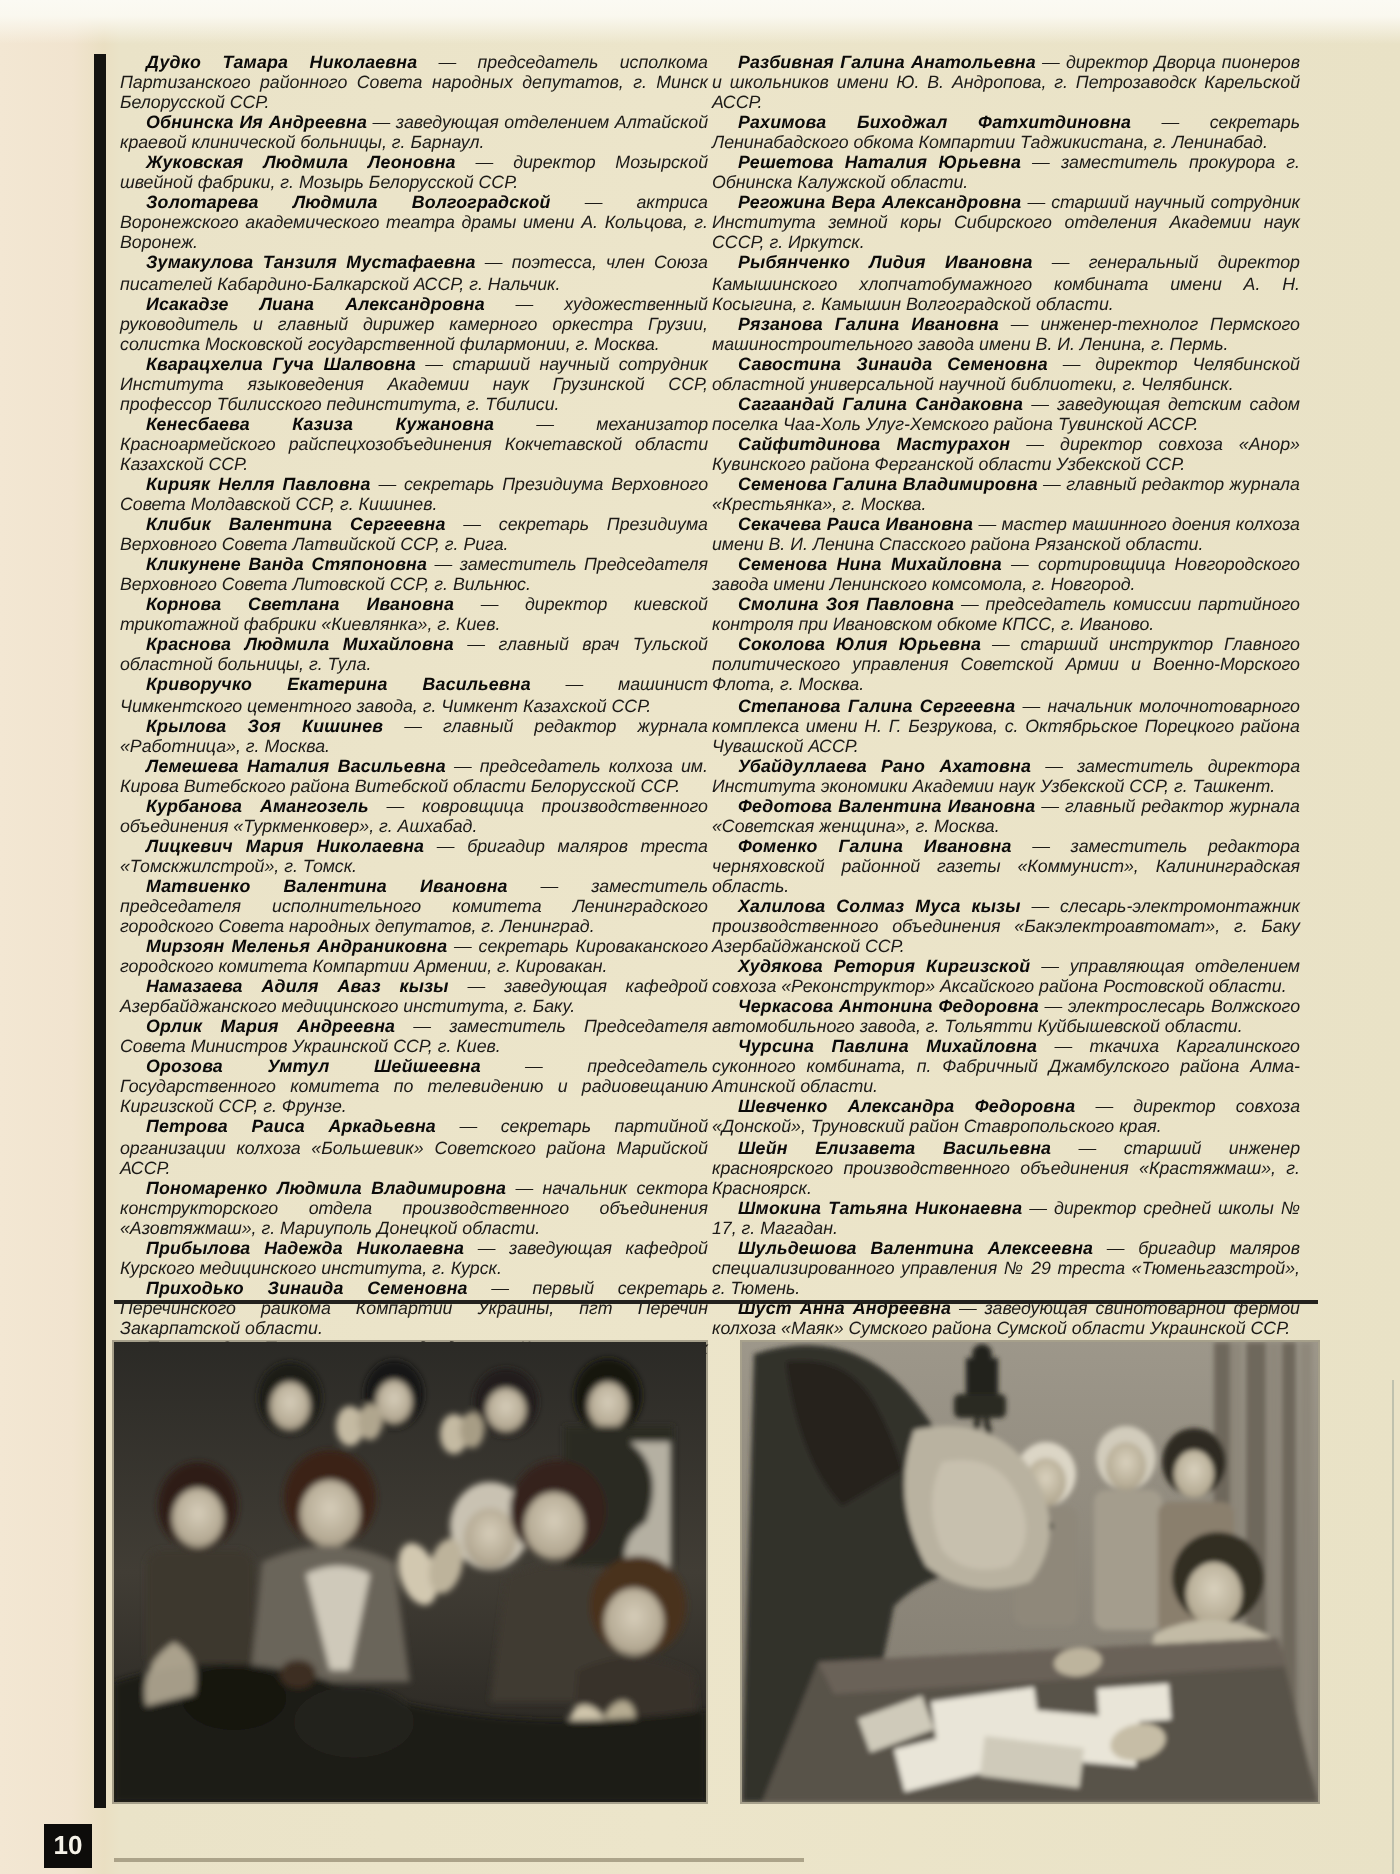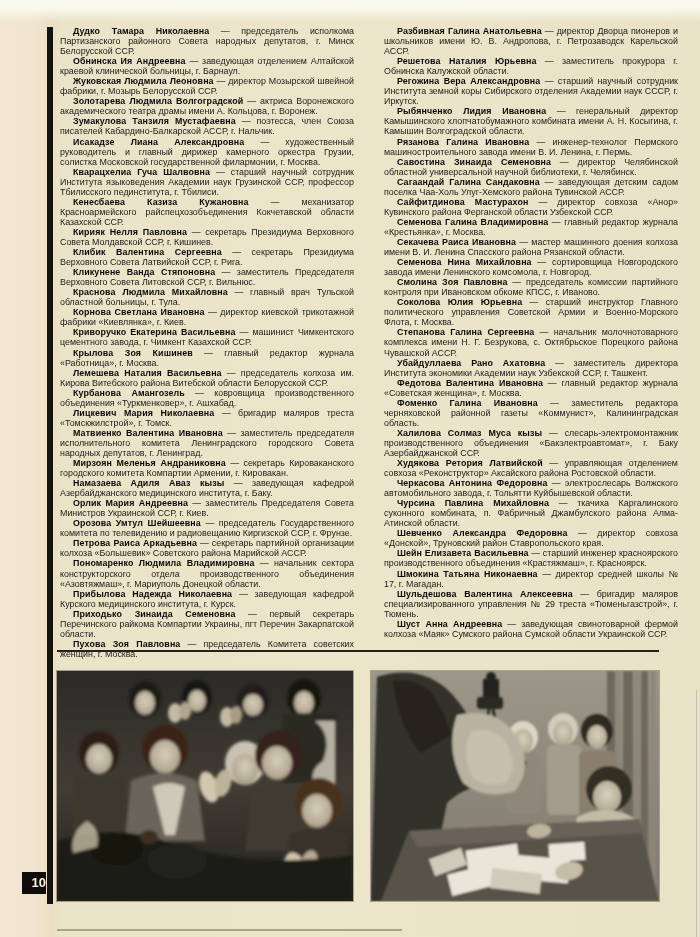--- a/index.html
+++ b/index.html
@@ -11,31 +11,31 @@
       linear-gradient(180deg,#fbfaf3 0,#faf8ef 8px,rgba(236,229,203,0) 22px),
       linear-gradient(90deg,#f3e7d3 0,#f1e4cf 36px,#eadfc2 52px,#eae3c8 60px,#ece5ca 330px,#e9e2c6 700px);
   }
   .leftbar{position:absolute;left:47px;top:27px;width:6px;height:877px;background:#141310;}
   .col{
     position:absolute;top:26px;width:294px;
     font-size:8.9px;line-height:10.05px;color:#1c1a17;
     text-align:justify;
   }
   .col-left{left:60px;}
-  .col-right{left:384px;}
-  .entry{margin:0;text-indent:13px;}
+  .col-right{left:356px;}
+  .entry{margin:0;text-indent:13px;font-style:italic;}
   .entry b{color:#0b0a09;letter-spacing:0.1px;}
   .hrule{position:absolute;left:57px;top:650px;width:602px;height:2px;background:#23211d;}
   .photo{position:absolute;top:671px;height:230px;overflow:hidden;background:#3a3834;box-shadow:0 0 0 1px rgba(40,35,25,.35);}
   .photo-left{left:57px;width:296px;}
   .photo-right{left:371px;width:288px;}
   .photo svg{display:block;}
   .pagenum{
-    position:absolute;left:22px;top:872px;width:24px;height:22px;background:#0d0c0a;
-    color:#f5f2e8;font-weight:bold;font-size:13px;line-height:22px;text-align:right;
+    position:absolute;left:22px;top:912px;width:24px;height:22px;background:#0d0c0a;
+    color:#f5f2e8;font-weight:bold;font-size:13px;line-height:22px;text-align:center;
   }
   .scanline{position:absolute;left:57px;top:929px;width:345px;height:2px;background:rgba(95,85,60,.45);}
   .seam{position:absolute;right:3px;top:690px;width:1px;height:247px;background:rgba(150,160,150,.5);}
 </style>
 </head>
 <body>
 
 <div class="page">
 
   <div class="leftbar"></div>
@@ -45,58 +45,59 @@
       <p class="entry"><b>Обнинска Ия Андреевна</b> — заведующая отделением Алтайской краевой клинической больницы, г. Барнаул.</p>
       <p class="entry"><b>Жуковская Людмила Леоновна</b> — директор Мозырской швейной фабрики, г. Мозырь Белорусской ССР.</p>
       <p class="entry"><b>Золотарева Людмила Волгоградской</b> — актриса Воронежского академического театра драмы имени А. Кольцова, г. Воронеж.</p>
       <p class="entry"><b>Зумакулова Танзиля Мустафаевна</b> — поэтесса, член Союза писателей Кабардино-Балкарской АССР, г. Нальчик.</p>
       <p class="entry"><b>Исакадзе Лиана Александровна</b> — художественный руководитель и главный дирижер камерного оркестра Грузии, солистка Московской государственной филармонии, г. Москва.</p>
       <p class="entry"><b>Кварацхелиа Гуча Шалвовна</b> — старший научный сотрудник Института языковедения Академии наук Грузинской ССР, профессор Тбилисского пединститута, г. Тбилиси.</p>
       <p class="entry"><b>Кенесбаева Казиза Кужановна</b> — механизатор Красноармейского райспецхозобъединения Кокчетавской области Казахской ССР.</p>
       <p class="entry"><b>Кирияк Нелля Павловна</b> — секретарь Президиума Верховного Совета Молдавской ССР, г. Кишинев.</p>
       <p class="entry"><b>Клибик Валентина Сергеевна</b> — секретарь Президиума Верховного Совета Латвийской ССР, г. Рига.</p>
       <p class="entry"><b>Кликунене Ванда Стяпоновна</b> — заместитель Председателя Верховного Совета Литовской ССР, г. Вильнюс.</p>
+      <p class="entry"><b>Корнова Светлана Ивановна</b> — директор киевской трикотажной фабрики «Киевлянка», г. Киев.</p>
       <p class="entry"><b>Краснова Людмила Михайловна</b> — главный врач Тульской областной больницы, г. Тула.</p>
-      <p class="entry"><b>Корнова Светлана Ивановна</b> — директор киевской трикотажной фабрики «Киевлянка», г. Киев.</p>
       <p class="entry"><b>Криворучко Екатерина Васильевна</b> — машинист Чимкентского цементного завода, г. Чимкент Казахской ССР.</p>
       <p class="entry"><b>Крылова Зоя Кишинев</b> — главный редактор журнала «Работница», г. Москва.</p>
       <p class="entry"><b>Лемешева Наталия Васильевна</b> — председатель колхоза им. Кирова Витебского района Витебской области Белорусской ССР.</p>
       <p class="entry"><b>Курбанова Амангозель</b> — ковровщица производственного объединения «Туркменковер», г. Ашхабад.</p>
       <p class="entry"><b>Лицкевич Мария Николаевна</b> — бригадир маляров треста «Томскжилстрой», г. Томск.</p>
       <p class="entry"><b>Матвиенко Валентина Ивановна</b> — заместитель председателя исполнительного комитета Ленинградского городского Совета народных депутатов, г. Ленинград.</p>
       <p class="entry"><b>Мирзоян Меленья Андраниковна</b> — секретарь Кироваканского городского комитета Компартии Армении, г. Кировакан.</p>
       <p class="entry"><b>Намазаева Адиля Аваз кызы</b> — заведующая кафедрой Азербайджанского медицинского института, г. Баку.</p>
       <p class="entry"><b>Орлик Мария Андреевна</b> — заместитель Председателя Совета Министров Украинской ССР, г. Киев.</p>
       <p class="entry"><b>Орозова Умтул Шейшеевна</b> — председатель Государственного комитета по телевидению и радиовещанию Киргизской ССР, г. Фрунзе.</p>
       <p class="entry"><b>Петрова Раиса Аркадьевна</b> — секретарь партийной организации колхоза «Большевик» Советского района Марийской АССР.</p>
       <p class="entry"><b>Пономаренко Людмила Владимировна</b> — начальник сектора конструкторского отдела производственного объединения «Азовтяжмаш», г. Мариуполь Донецкой области.</p>
       <p class="entry"><b>Прибылова Надежда Николаевна</b> — заведующая кафедрой Курского медицинского института, г. Курск.</p>
       <p class="entry"><b>Приходько Зинаида Семеновна</b> — первый секретарь Перечинского райкома Компартии Украины, пгт Перечин Закарпатской области.</p>
       <p class="entry"><b>Пухова Зоя Павловна</b> — председатель Комитета советских женщин, г. Москва.</p>
     </div>
   <div class="col col-right">
       <p class="entry"><b>Разбивная Галина Анатольевна</b> — директор Дворца пионеров и школьников имени Ю. В. Андропова, г. Петрозаводск Карельской АССР.</p>
+      <p class="entry"><b>Рахимова Биходжал Фатхитдиновна</b> — секретарь Ленинабадского обкома Компартии Таджикистана, г. Ленинабад.</p>
       <p class="entry"><b>Решетова Наталия Юрьевна</b> — заместитель прокурора г. Обнинска Калужской области.</p>
       <p class="entry"><b>Регожина Вера Александровна</b> — старший научный сотрудник Института земной коры Сибирского отделения Академии наук СССР, г. Иркутск.</p>
       <p class="entry"><b>Рыбянченко Лидия Ивановна</b> — генеральный директор Камышинского хлопчатобумажного комбината имени А. Н. Косыгина, г. Камышин Волгоградской области.</p>
       <p class="entry"><b>Рязанова Галина Ивановна</b> — инженер-технолог Пермского машиностроительного завода имени В. И. Ленина, г. Пермь.</p>
       <p class="entry"><b>Савостина Зинаида Семеновна</b> — директор Челябинской областной универсальной научной библиотеки, г. Челябинск.</p>
       <p class="entry"><b>Сагаандай Галина Сандаковна</b> — заведующая детским садом поселка Чаа-Холь Улуг-Хемского района Тувинской АССР.</p>
       <p class="entry"><b>Сайфитдинова Мастурахон</b> — директор совхоза «Анор» Кувинского района Ферганской области Узбекской ССР.</p>
       <p class="entry"><b>Семенова Галина Владимировна</b> — главный редактор журнала «Крестьянка», г. Москва.</p>
       <p class="entry"><b>Секачева Раиса Ивановна</b> — мастер машинного доения колхоза имени В. И. Ленина Спасского района Рязанской области.</p>
       <p class="entry"><b>Семенова Нина Михайловна</b> — сортировщица Новгородского завода имени Ленинского комсомола, г. Новгород.</p>
       <p class="entry"><b>Смолина Зоя Павловна</b> — председатель комиссии партийного контроля при Ивановском обкоме КПСС, г. Иваново.</p>
       <p class="entry"><b>Соколова Юлия Юрьевна</b> — старший инструктор Главного политического управления Советской Армии и Военно-Морского Флота, г. Москва.</p>
       <p class="entry"><b>Степанова Галина Сергеевна</b> — начальник молочнотоварного комплекса имени Н. Г. Безрукова, с. Октябрьское Порецкого района Чувашской АССР.</p>
       <p class="entry"><b>Убайдуллаева Рано Ахатовна</b> — заместитель директора Института экономики Академии наук Узбекской ССР, г. Ташкент.</p>
       <p class="entry"><b>Федотова Валентина Ивановна</b> — главный редактор журнала «Советская женщина», г. Москва.</p>
       <p class="entry"><b>Фоменко Галина Ивановна</b> — заместитель редактора черняховской районной газеты «Коммунист», Калининградская область.</p>
       <p class="entry"><b>Халилова Солмаз Муса кызы</b> — слесарь-электромонтажник производственного объединения «Бакэлектроавтомат», г. Баку Азербайджанской ССР.</p>
-      <p class="entry"><b>Худякова Ретория Латвийской</b> — управляющая отделением совхоза «Реконструктор» Аксайского района Ростовской области.</p>
+      <p class="entry"><b>Худякова Ретория Киргизской</b> — управляющая отделением совхоза «Реконструктор» Аксайского района Ростовской области.</p>
       <p class="entry"><b>Черкасова Антонина Федоровна</b> — электрослесарь Волжского автомобильного завода, г. Тольятти Куйбышевской области.</p>
       <p class="entry"><b>Чурсина Павлина Михайловна</b> — ткачиха Каргалинского суконного комбината, п. Фабричный Джамбулского района Алма-Атинской области.</p>
       <p class="entry"><b>Шевченко Александра Федоровна</b> — директор совхоза «Донской», Труновский район Ставропольского края.</p>
       <p class="entry"><b>Шейн Елизавета Васильевна</b> — старший инженер красноярского производственного объединения «Крастяжмаш», г. Красноярск.</p>
       <p class="entry"><b>Шмокина Татьяна Никонаевна</b> — директор средней школы № 17, г. Магадан.</p>
       <p class="entry"><b>Шульдешова Валентина Алексеевна</b> — бригадир маляров специализированного управления № 29 треста «Тюменьгазстрой», г. Тюмень.</p>
       <p class="entry"><b>Шуст Анна Андреевна</b> — заведующая свинотоварной фермой колхоза «Маяк» Сумского района Сумской области Украинской ССР.</p>
     </div>
 
   <div class="hrule"></div>

